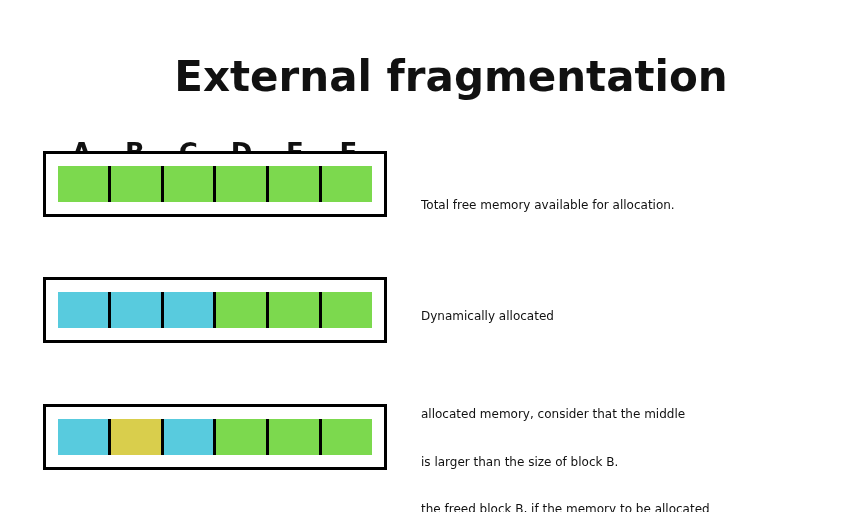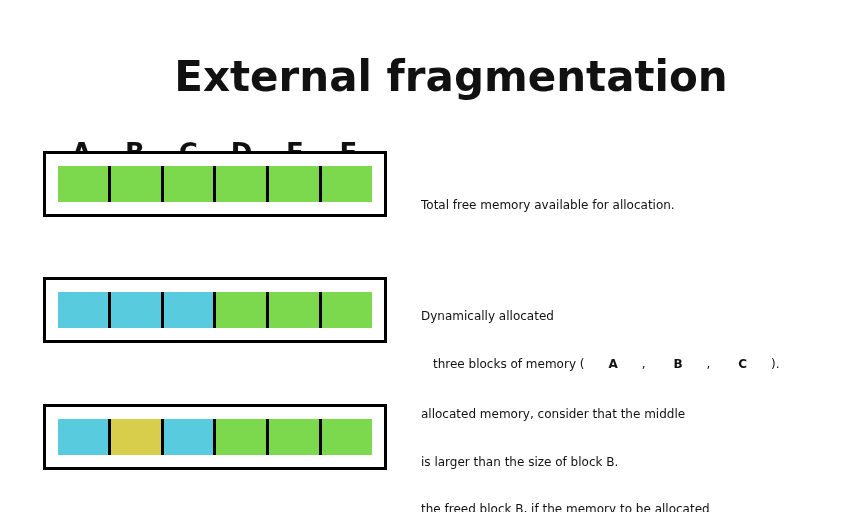--- a/index.html
+++ b/index.html
@@ -105,21 +105,20 @@
     <div class="cell" style="background: rgb(124, 217, 78);"></div>
     <div class="cell" style="background: rgb(124, 217, 78);"></div>
   </div>
 
   <div class="caption caption-1">
     <div>Total free memory available for allocation.</div>
   </div>
 
   <div class="caption caption-2">
     <div>Dynamically allocated</div>
-    <div><span>three blocks of memory (</span><b>A</b><span>, </span><b>B</b><span>, </span><b>C</b><span>).</span></div>
   </div>
 
   <div class="caption caption-3">
     <div>allocated memory, consider that the middle</div>
     <div>is larger than the size of block B.</div>
     <div>the freed block B, if the memory to be allocated</div>
   </div>
 
 </div>
 

